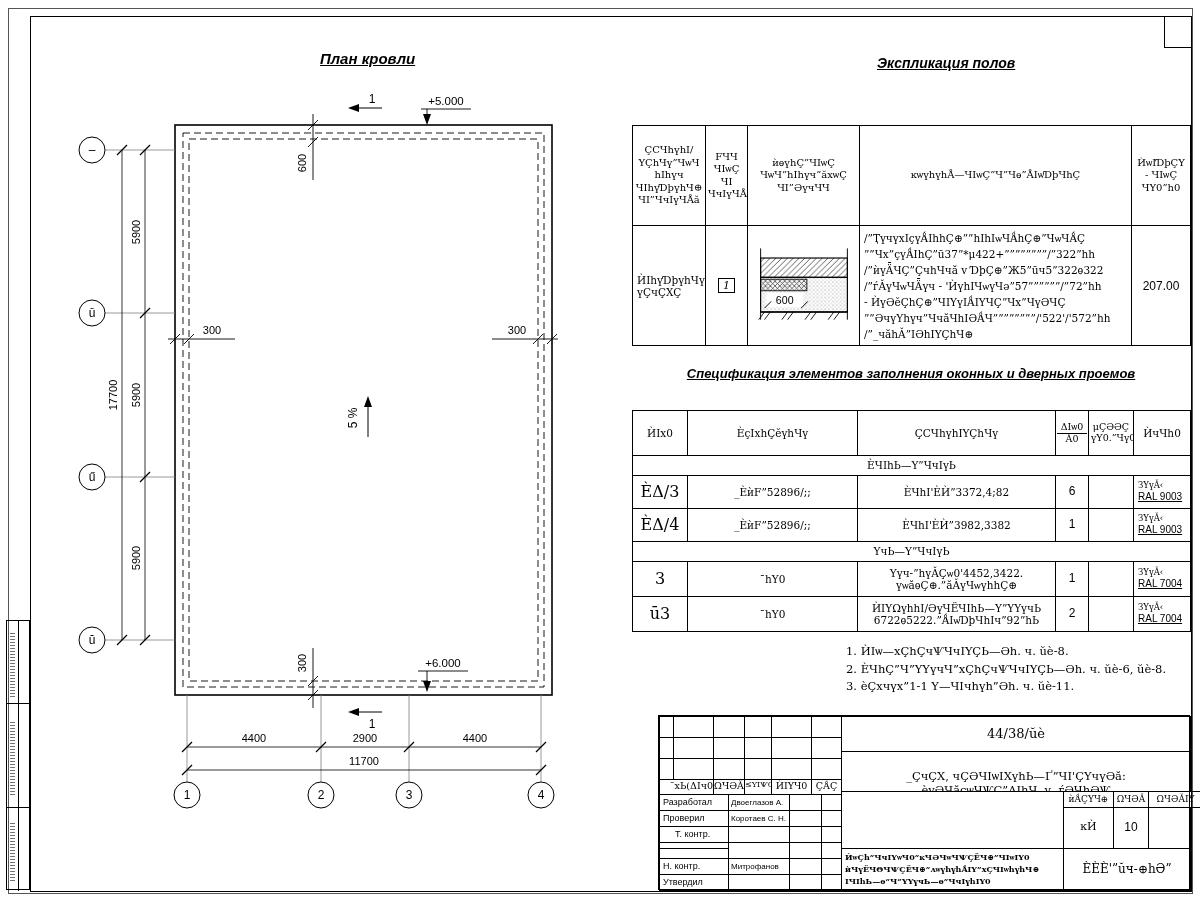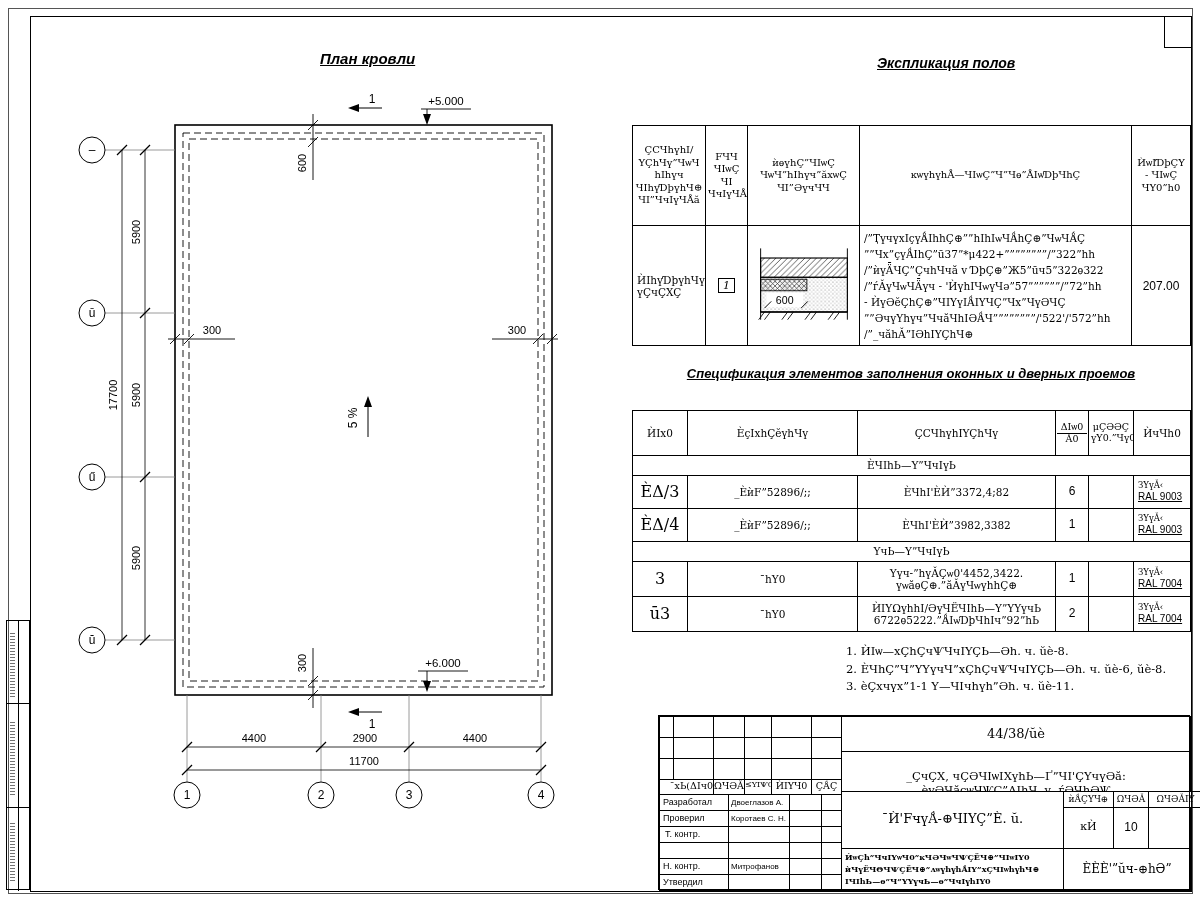--- a/index.html
+++ b/index.html
@@ -382,21 +382,21 @@
 
   <div class="sans" style="font-size:9px;">
     <div class="cell" style="left:0;top:78px;width:70px;height:17px;text-align:left;padding-left:3px;line-height:15px;">Разработал</div>
     <div class="cell" style="left:69px;top:78px;width:62px;height:17px;text-align:left;padding-left:2px;line-height:15px;font-size:8px;">Двоеглазов А. В.</div>
     <div class="cell" style="left:130px;top:78px;width:33px;height:17px;"></div>
     <div class="cell" style="left:162px;top:78px;width:21px;height:17px;"></div>
     <div class="cell" style="left:0;top:94px;width:70px;height:17px;text-align:left;padding-left:3px;line-height:15px;">Проверил</div>
     <div class="cell" style="left:69px;top:94px;width:62px;height:17px;text-align:left;padding-left:2px;line-height:15px;font-size:8px;">Коротаев С. Н.</div>
     <div class="cell" style="left:130px;top:94px;width:33px;height:17px;"></div>
     <div class="cell" style="left:162px;top:94px;width:21px;height:17px;"></div>
-    <div class="cell" style="left:0;top:110px;width:70px;height:17px;text-align:left;padding-left:5px;line-height:15px;">Т. контр.</div>
+    <div class="cell" style="left:0;top:110px;width:70px;height:23px;text-align:left;padding-left:15px;line-height:15px;">Т. контр.</div>
     <div class="cell" style="left:69px;top:110px;width:62px;height:17px;"></div>
     <div class="cell" style="left:130px;top:110px;width:33px;height:17px;"></div>
     <div class="cell" style="left:162px;top:110px;width:21px;height:17px;"></div>
     <div class="cell" style="left:0;top:126px;width:70px;height:17px;"></div>
     <div class="cell" style="left:69px;top:126px;width:62px;height:17px;"></div>
     <div class="cell" style="left:130px;top:126px;width:33px;height:17px;"></div>
     <div class="cell" style="left:162px;top:126px;width:21px;height:17px;"></div>
     <div class="cell" style="left:0;top:142px;width:70px;height:17px;text-align:left;padding-left:3px;line-height:15px;">Н. контр.</div>
     <div class="cell" style="left:69px;top:142px;width:62px;height:17px;text-align:left;padding-left:2px;line-height:15px;font-size:8px;">Митрофанов Я. А.</div>
     <div class="cell" style="left:130px;top:142px;width:33px;height:17px;"></div>
@@ -405,21 +405,20 @@
     <div class="cell" style="left:69px;top:158px;width:62px;height:17px;"></div>
     <div class="cell" style="left:130px;top:158px;width:33px;height:17px;"></div>
     <div class="cell" style="left:162px;top:158px;width:21px;height:17px;"></div>
   </div>
 
   <div class="cell serif" style="left:182px;top:0;width:350px;height:36px;font-size:13px;line-height:34px;text-align:center;">44/38/ŭè</div>
   <div class="cell serif" style="left:182px;top:35px;width:350px;height:41px;text-align:center;font-size:11.5px;padding-top:17px;">
     <div>_ÇчÇX, чÇӘЧIѡIXүhЬ—Ґ”ЧI'ÇYчүӘă:</div>
     <div>èүӘЧăçѡЧѰÇ”ΔIhЧ, ү. ѓӘЧhӘѰ</div>
   </div>
-  <div class="cell serif" style="left:182px;top:75px;width:223px;height:58px;font-size:13px;line-height:54px;text-align:center;">¯Ѝ'FчүǺ-⊕ЧIYÇ”È. ŭ.</div>
   <div class="cell serif" style="left:404px;top:75px;width:51px;height:17px;font-size:9px;text-align:center;line-height:15px;">ѝǺÇYЧ⊕</div>
   <div class="cell serif" style="left:454px;top:75px;width:36px;height:17px;font-size:9px;text-align:center;line-height:15px;">ΩЧӘǍ</div>
   <div class="cell serif" style="left:489px;top:75px;width:55px;height:17px;font-size:9px;text-align:center;line-height:15px;">ΩЧӘǍIY</div>
   <div class="cell serif" style="left:404px;top:91px;width:51px;height:42px;font-size:11px;text-align:center;line-height:38px;">ĸЍ</div>
   <div class="cell sans" style="left:454px;top:91px;width:36px;height:42px;font-size:12px;text-align:center;line-height:38px;">10</div>
   <div class="cell" style="left:489px;top:91px;width:43px;height:42px;"></div>
   <div class="cell serif" style="left:182px;top:132px;width:223px;height:43px;font-size:8px;font-weight:bold;text-align:left;padding:2px 3px;line-height:12px;">
     <div>ЍѡÇh”ЧчIYѡЧ0”ĸЧӘЧѡЧѰÇЁЧ⊕”ЧIѡIY0</div>
     <div>ѝЧүЁЧΘЧѰÇЁЧ⊕”ʌѡүhүhǺIY”хÇЧIѡhүhЧ⊕</div>
     <div>IЧIhЬ—ѳ”Ч”YYүчЬ—ѳ”ЧчIүhIY0</div>

